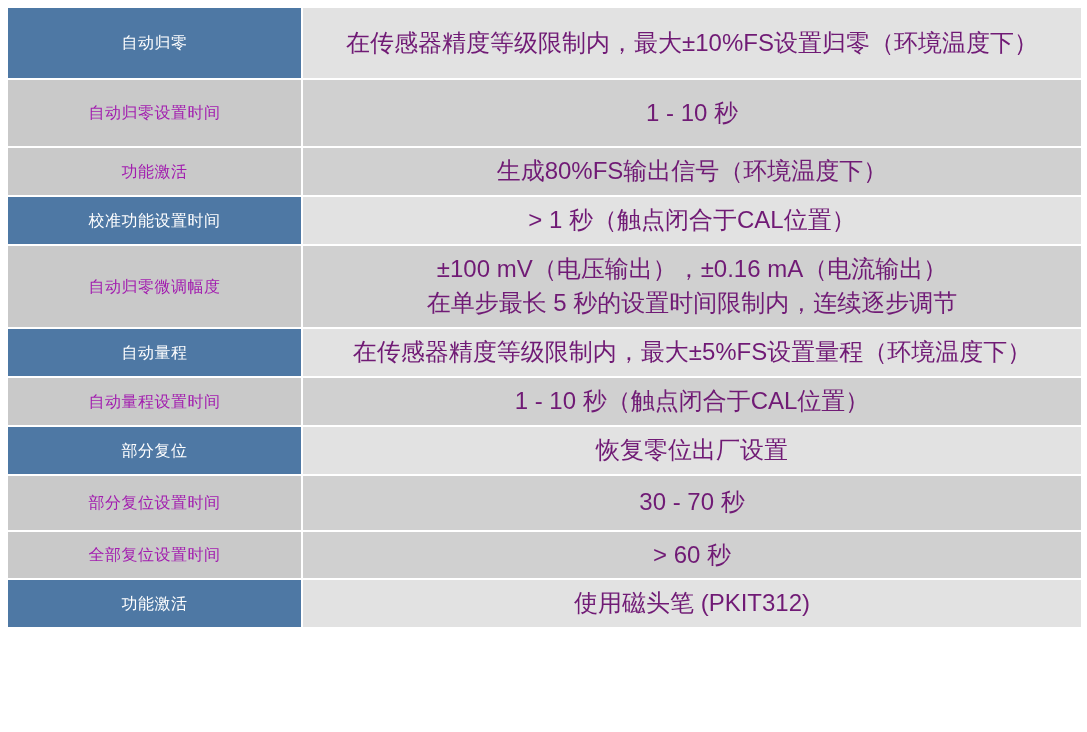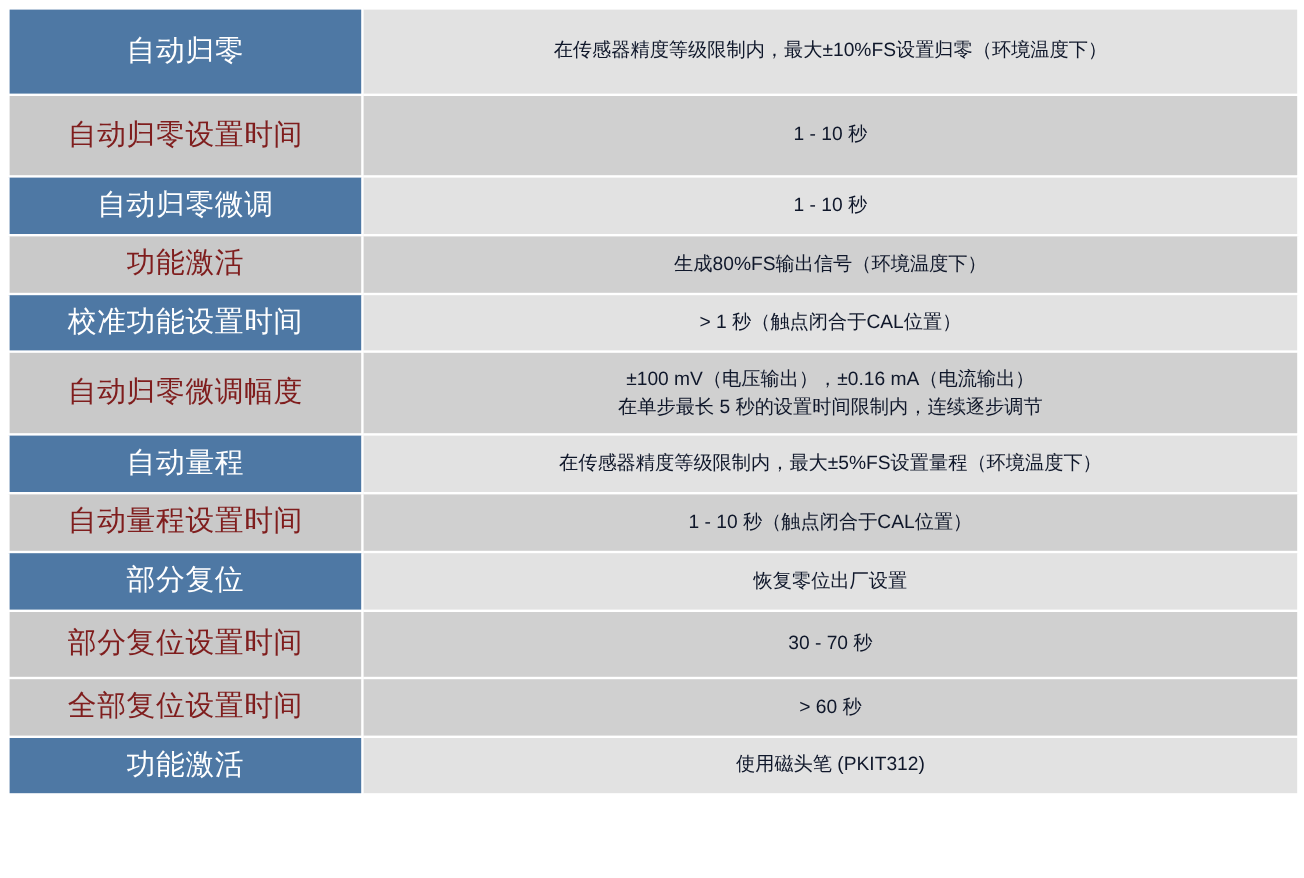--- a/index.html
+++ b/index.html
@@ -26,36 +26,36 @@
   .spec-table td {
     border: 2px solid #ffffff;
     text-align: center;
     vertical-align: middle;
     padding: 6px 10px;
     line-height: 1.45;
   }
 
   
   td.label {
-    font-size: 24px;
+    font-size: 16px;
     letter-spacing: 0.5px;
   }
   td.label.accent {
     background: #4e78a4;
     color: #ffffff;
   }
   td.label.plain {
     background: #c9c9c9;
-    color: #7f1d1d;
+    color: #a21caf;
   }
 
   
   td.value {
-    font-size: 16px;
-    color: #0f172a;
+    font-size: 24px;
+    color: #701a75;
   }
   td.value.light {
     background: #e2e2e2;
   }
   td.value.mid {
     background: #d0d0d0;
   }
   td.value .line {
     display: block;
   }
@@ -71,26 +71,20 @@
   <tbody>
       <tr style="height: 72px;">
         <td class="label accent">自动归零</td>
         <td class="value light">
           <span class="line">在传感器精度等级限制内，最大±10%FS设置归零（环境温度下）</span>
         </td>
       </tr>
       <tr style="height: 68px;">
         <td class="label plain">自动归零设置时间</td>
         <td class="value mid">
-          <span class="line">1 - 10 秒</span>
-        </td>
-      </tr>
-      <tr style="height: 48px;">
-        <td class="label accent">自动归零微调</td>
-        <td class="value light">
           <span class="line">1 - 10 秒</span>
         </td>
       </tr>
       <tr style="height: 46px;">
         <td class="label plain">功能激活</td>
         <td class="value mid">
           <span class="line">生成80%FS输出信号（环境温度下）</span>
         </td>
       </tr>
       <tr style="height: 46px;">

